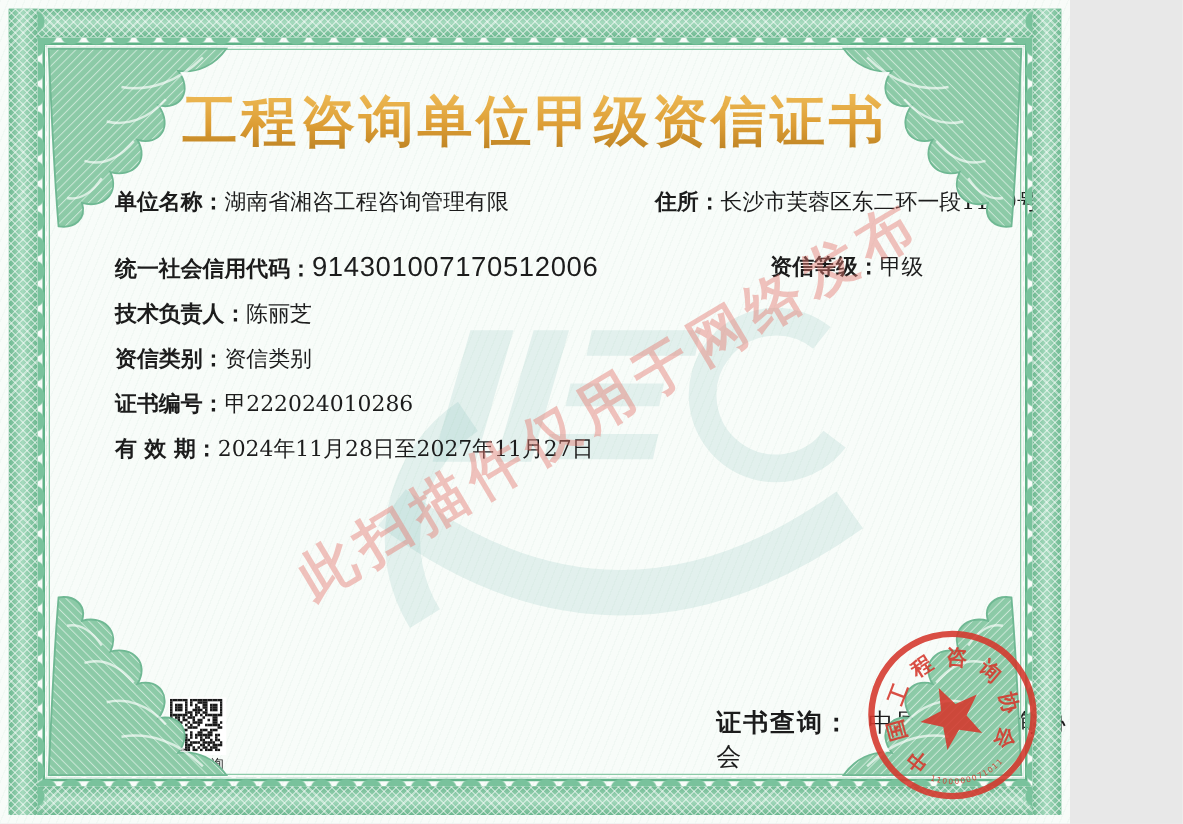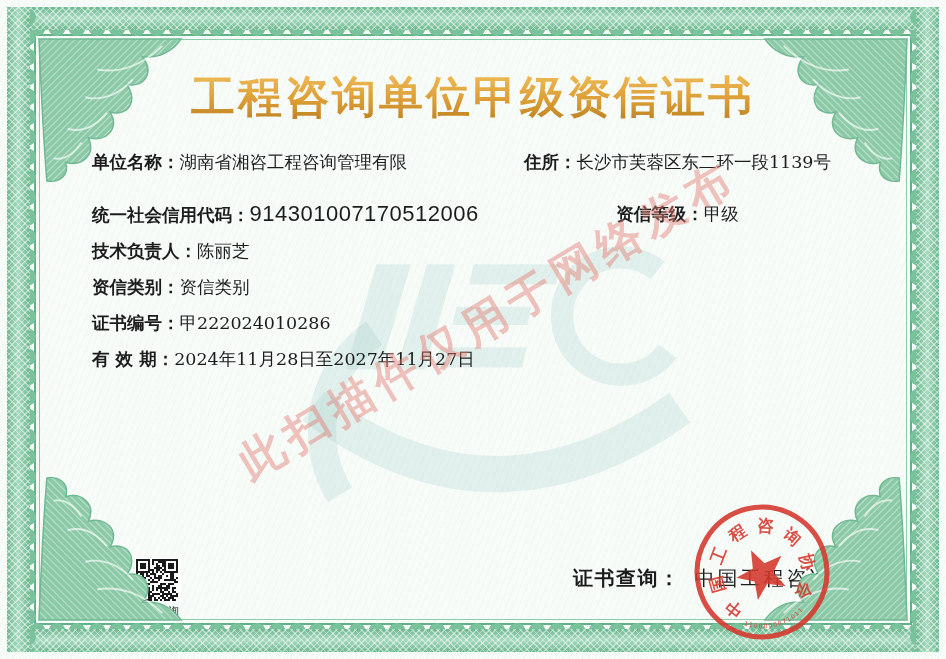--- a/index.html
+++ b/index.html
@@ -1,16 +1,16 @@
 <!DOCTYPE html>
 <html><head>
 <meta charset="utf-8">
 <style>
   html,body{margin:0;padding:0;background:#e8e8e8;}
-  .page{position:relative;width:946px;height:659px;background:#f8fcf9;overflow:hidden;
+  .page{position:relative;width:856px;height:659px;background:#f8fcf9;overflow:hidden;
         font-family:"DejaVu Serif","Liberation Serif",serif;color:#1c1c1c;}
   .page::before{content:"";position:absolute;inset:0;
         background:repeating-linear-gradient(112deg,rgba(126,184,156,.055) 0 1px,transparent 1px 6px);
         pointer-events:none;}
   
   .bstrip{position:absolute;z-index:4;}
   .bstrip.h{background:
       repeating-linear-gradient(45deg,rgba(255,255,255,.45) 0 1.2px,transparent 1.2px 4.5px),
       repeating-linear-gradient(-45deg,rgba(255,255,255,.45) 0 1.2px,transparent 1.2px 4.5px),
       linear-gradient(180deg,#6db890,#a6dabe 48%,#6db890);}

